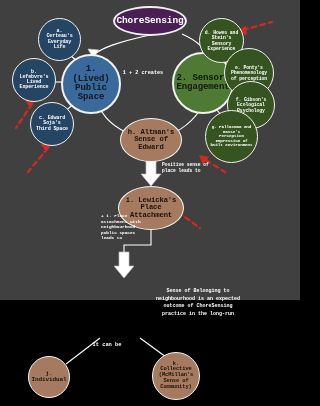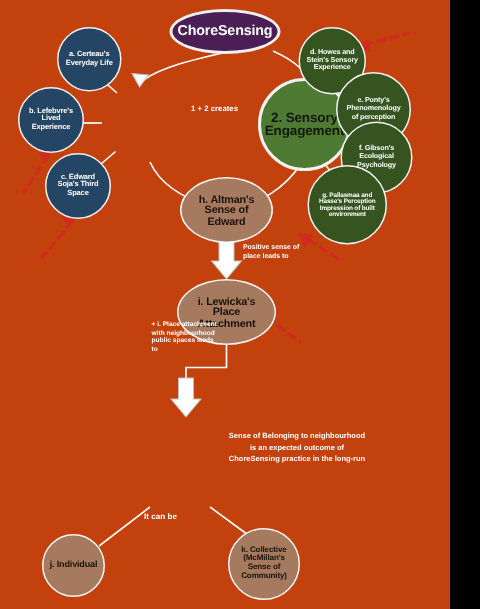--- a/index.html
+++ b/index.html
@@ -1,18 +1,18 @@
 <!DOCTYPE html>
 <html><head>
 <meta charset="utf-8">
 <style>
   html,body{margin:0;padding:0;background:#000;}
   body{width:300px;height:406px;overflow:hidden;
        font-family:"Liberation Sans","DejaVu Sans",sans-serif;}
-  #stage{position:relative;width:300px;height:406px;background:#c2410c;}
+  #stage{position:relative;width:300px;height:300px;background:#404040;font-family:Liberation Mono, monospace;}
 
   .node{position:absolute;display:flex;align-items:center;justify-content:center;
         text-align:center;box-sizing:border-box;color:#fff;font-weight:bold;
         line-height:1.05;letter-spacing:-.1px;z-index:5;}
   .circ{border-radius:50%;}
 
   
   .hub{border:2px solid #f2f2f2;}
   .blue-main{background:#3a699c;color:#10171f;}
   .green-main{background:#4e7a33;color:#12180c;}
@@ -89,20 +89,23 @@
 
       <path class="redarrow" d="M48,148 L28,172"></path>
       <polygon points="46,152 52,143 41,144" fill="#d12b20"></polygon>
     </g>
   </svg>
 
   <div class="node title-ellipse" style="left:113px;top:6px;width:74px;height:30px;font-size:9.5px;">
     <span>ChoreSensing</span>
   </div>
 
+  <div class="node circ hub blue-main" style="left:61px;top:54px;width:60px;height:60px;font-size:9px;padding:4px;">
+    <span>1. (Lived) Public Space</span>
+  </div>
 
   <div class="node circ hub green-main" style="left:172px;top:52px;width:62px;height:62px;font-size:9px;padding:3px;">
     <span>2. Sensory Engagement</span>
   </div>
 
   <div class="node circ blue-sat" style="left:38px;top:18px;width:43px;height:43px;font-size:5px;padding:4px;">
     <span>a. Certeau's Everyday Life</span>
   </div>
 
   <div class="node circ blue-sat" style="left:12px;top:58px;width:44px;height:44px;font-size:5px;padding:4px;">

